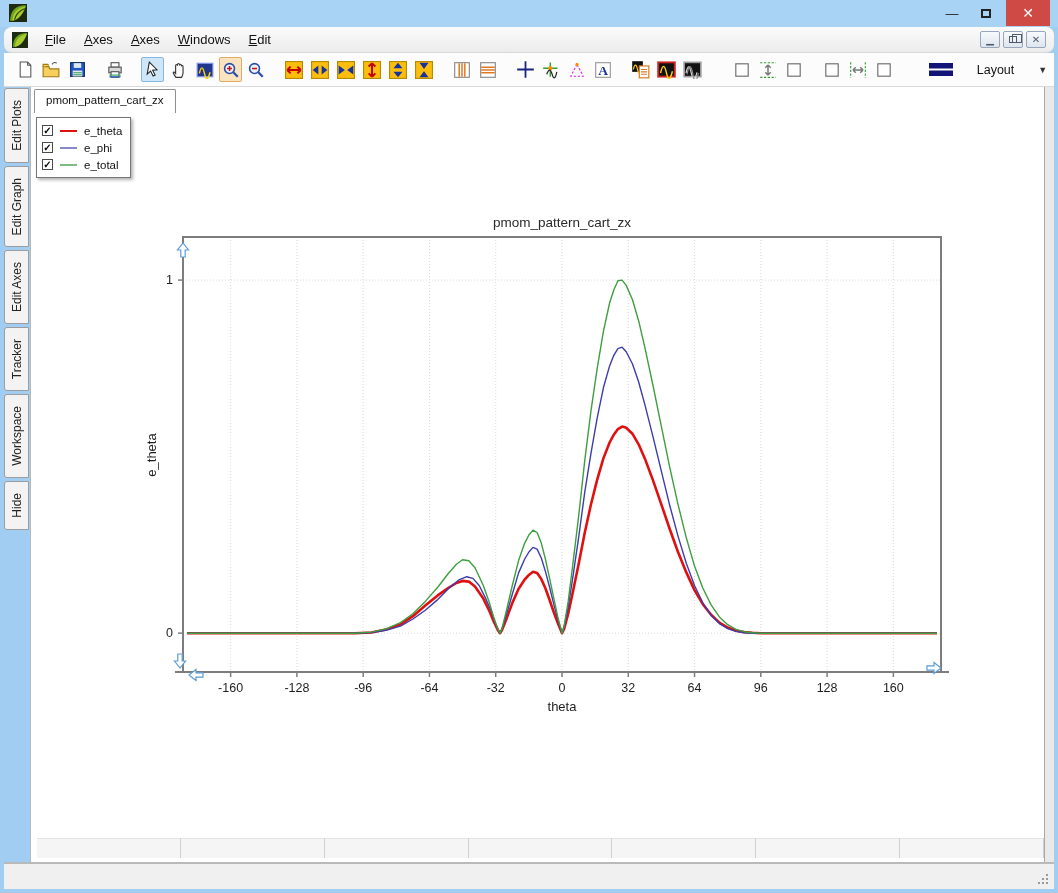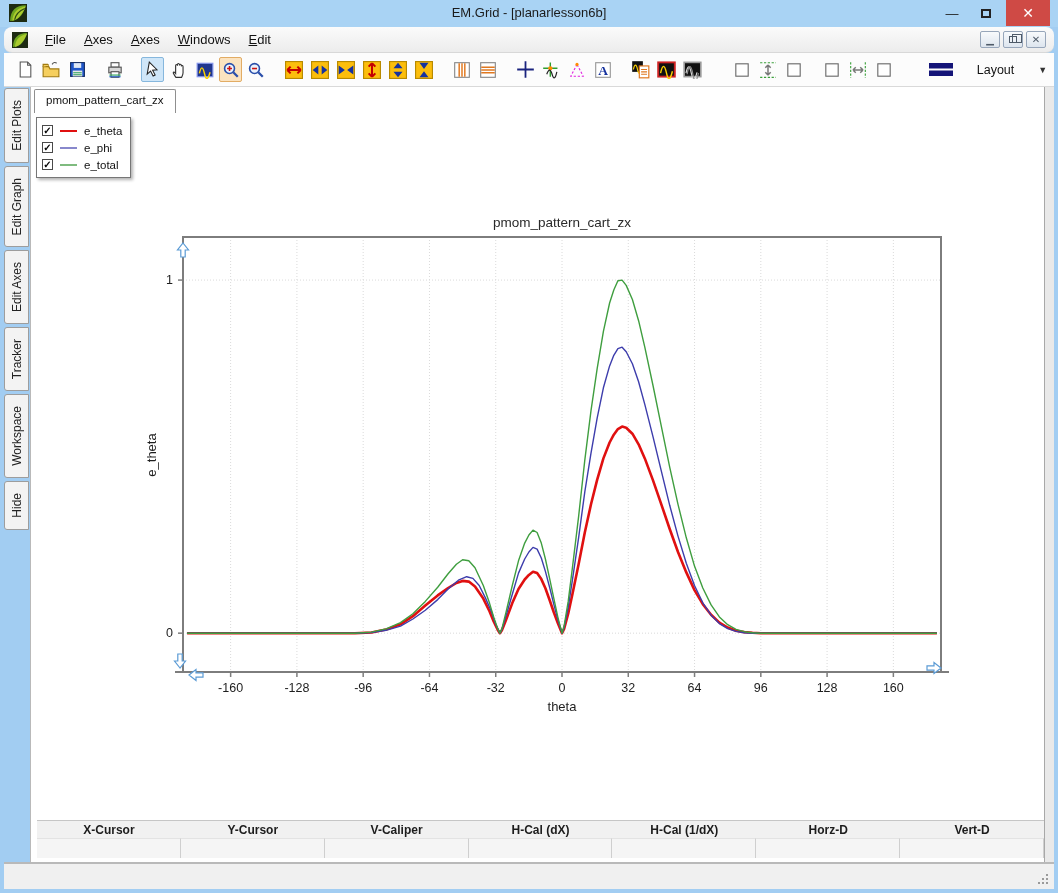--- a/index.html
+++ b/index.html
@@ -80,21 +80,20 @@
 
 <div id="win">
 
   <div class="titlebar">
     <svg class="app-icon" viewBox="0 0 16 16">
       <rect x="0" y="0" width="16" height="16" fill="#1d2b12"></rect>
       <path d="M1 15C1 6 6 1 15 1 12 12 6 15 1 15" fill="#6fa61f"></path>
       <path d="M3 15C3 8 8 3 15 2 11 11 7 14 3 15" fill="#b9d432" opacity=".8"></path>
       <path d="M5 14C6 9 9 6 14 4" stroke="#2c4a10" fill="none"></path>
     </svg>
-    <div class="win-title">EM.Grid - [planarlesson6b]</div>
     <div class="cap-btn btn-min">—</div>
     <div class="cap-btn btn-max">
         <span class="maxglyph"></span>
       </div>
     <div class="cap-btn btn-close">✕</div>
   </div>
 
   <div class="menubar">
     <svg class="menu-icon" viewBox="0 0 16 16">
       <rect x="0" y="0" width="16" height="16" fill="#1d2b12"></rect>
@@ -415,29 +414,20 @@
         <path d="M47.1 423.2L214.9 423.2L231.5 422.5L246.0 419.6L260.5 414.3L272.9 406.2L285.3 395.6L297.7 385.4L308.1 378.0L316.4 373.0L322.6 370.9L328.8 371.6L335.0 376.6L343.3 388.6L349.5 401.3L353.7 411.5L357.8 420.0L359.9 423.2L361.9 420.3L366.1 409.7L372.3 393.1L378.5 379.0L384.7 369.5L388.9 364.9L393.0 361.7L397.1 363.1L401.3 369.1L405.4 378.3L409.6 390.0L413.7 402.0L417.9 413.3L422.0 423.2L424.1 418.9L428.2 403.7L432.4 384.3L438.6 354.3L444.8 322.5L451.0 294.3L457.2 269.6L463.4 248.4L469.6 232.5L473.8 224.7L477.9 219.1L482.1 216.6L486.2 217.7L492.4 223.7L498.6 234.3L504.8 248.4L513.1 270.6L521.4 294.6L529.7 319.0L538.0 342.0L546.3 362.4L554.5 380.1L562.8 394.2L571.1 404.8L579.4 412.6L587.7 417.5L596.0 420.7L604.3 422.1L612.5 422.8L620.8 423.2L796.9 423.2" fill="none" stroke="#e01010" stroke-width="2.6" stroke-linejoin="round"></path>
         <path d="M47.1 423.2L214.9 423.2L231.5 422.5L246.0 420.3L260.5 416.1L272.9 409.0L285.3 400.2L297.7 389.6L308.1 379.0L318.4 370.2L326.7 366.7L332.9 368.4L339.2 375.5L345.4 387.9L351.6 402.0L355.7 414.3L359.9 423.2L361.9 419.6L366.1 405.5L372.3 384.3L378.5 363.1L384.7 349.0L388.9 342.0L393.0 337.4L397.1 339.1L401.3 348.0L405.4 361.4L409.6 377.3L413.7 393.9L417.9 409.7L422.0 423.2L424.1 417.5L428.2 397.4L432.4 370.2L438.6 327.8L444.8 281.9L451.0 243.1L457.2 207.8L463.4 177.8L469.6 155.9L473.8 145.3L477.9 138.6L482.1 137.2L486.2 141.8L492.4 153.8L498.6 171.8L504.8 194.4L513.1 227.2L521.4 261.4L529.7 295.3L538.0 326.1L546.3 353.3L554.5 375.5L562.8 392.8L571.1 405.2L579.4 413.6L587.7 418.6L596.0 421.4L604.3 422.8L612.5 423.2L796.9 423.2" fill="none" stroke="#3d3dac" stroke-width="1.4" stroke-linejoin="round"></path>
         <path d="M47.1 423.2L214.9 423.2L231.5 422.1L246.0 418.9L260.5 412.6L272.9 403.7L285.3 391.4L297.7 377.3L308.1 363.8L316.4 354.3L322.6 349.7L328.8 350.8L335.0 357.8L343.3 375.5L349.5 393.1L353.7 407.3L357.8 418.9L359.9 423.2L361.9 418.9L366.1 402.0L372.3 375.5L378.5 350.8L384.7 333.1L388.9 325.0L393.0 320.1L397.1 322.5L401.3 333.1L405.4 349.0L409.6 368.4L413.7 387.9L417.9 407.3L422.0 423.2L424.1 416.1L428.2 391.4L432.4 357.8L438.6 306.6L444.8 250.1L451.0 200.7L457.2 158.3L463.4 121.3L469.6 93.0L473.8 80.0L477.9 70.8L482.1 70.1L486.2 75.4L492.4 89.5L498.6 110.7L504.8 137.2L513.1 176.0L521.4 216.6L529.7 257.2L538.0 294.3L546.3 327.8L554.5 356.1L562.8 378.0L571.1 394.9L579.4 406.9L587.7 414.7L596.0 419.3L604.3 421.7L612.5 422.8L620.8 423.2L796.9 423.2" fill="none" stroke="#3f9e3f" stroke-width="1.4" stroke-linejoin="round"></path>
         <path d="M0 -7 L5.5 0 H2.2 V7 H-2.2 V0 H-5.5 Z" transform="translate(43 40) rotate(0)" fill="#fff" stroke="#5b9bd5" stroke-width="1.2"></path>
         <path d="M0 -7 L5.5 0 H2.2 V7 H-2.2 V0 H-5.5 Z" transform="translate(40 451) rotate(180)" fill="#fff" stroke="#5b9bd5" stroke-width="1.2"></path>
         <path d="M0 -7 L5.5 0 H2.2 V7 H-2.2 V0 H-5.5 Z" transform="translate(56 465) rotate(-90)" fill="#fff" stroke="#5b9bd5" stroke-width="1.2"></path>
         <path d="M0 -7 L5.5 0 H2.2 V7 H-2.2 V0 H-5.5 Z" transform="translate(794 458) rotate(90)" fill="#fff" stroke="#5b9bd5" stroke-width="1.2"></path>
       </svg>
   </div>
 
-  <div class="readout-labels">
-    <div>X-Cursor</div>
-    <div>Y-Cursor</div>
-    <div>V-Caliper</div>
-    <div>H-Cal (dX)</div>
-    <div>H-Cal (1/dX)</div>
-    <div>Horz-D</div>
-    <div>Vert-D</div>
-  </div>
   <div class="readout-values">
     <div></div>
     <div></div>
     <div></div>
     <div></div>
     <div></div>
     <div></div>
     <div></div>
   </div>
 

